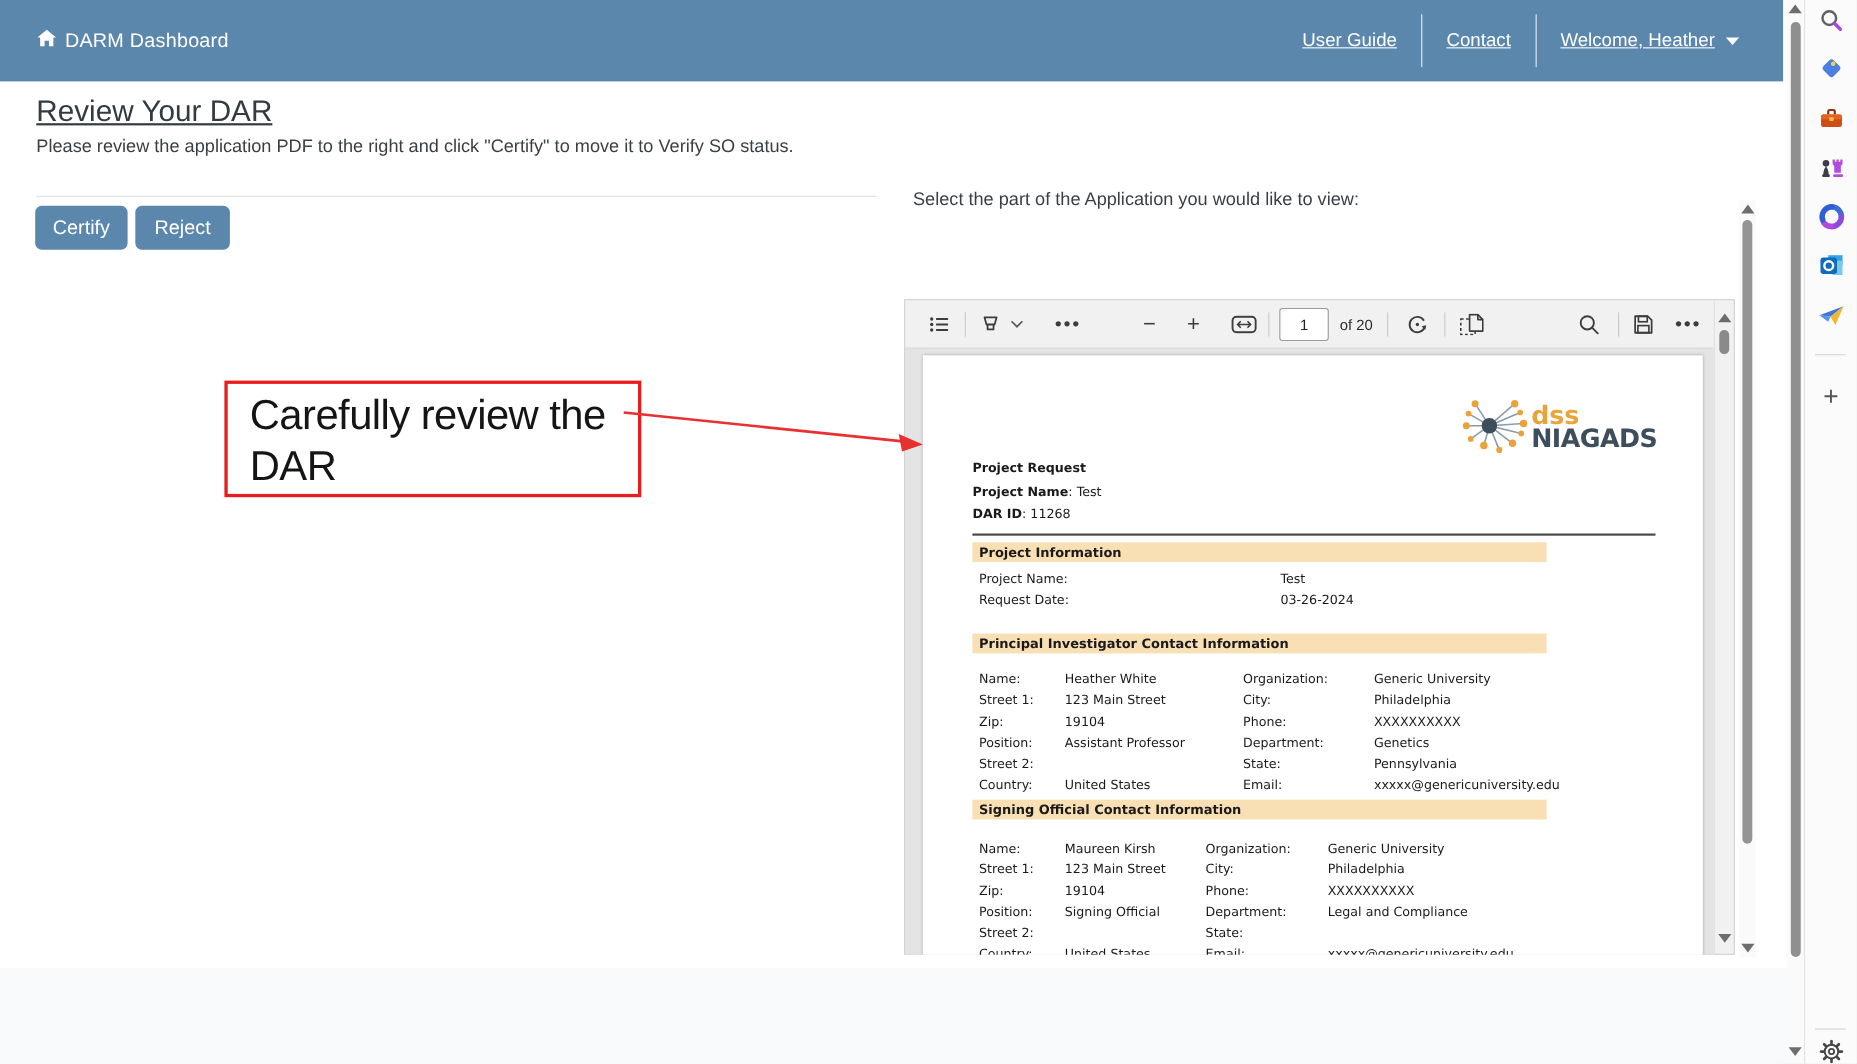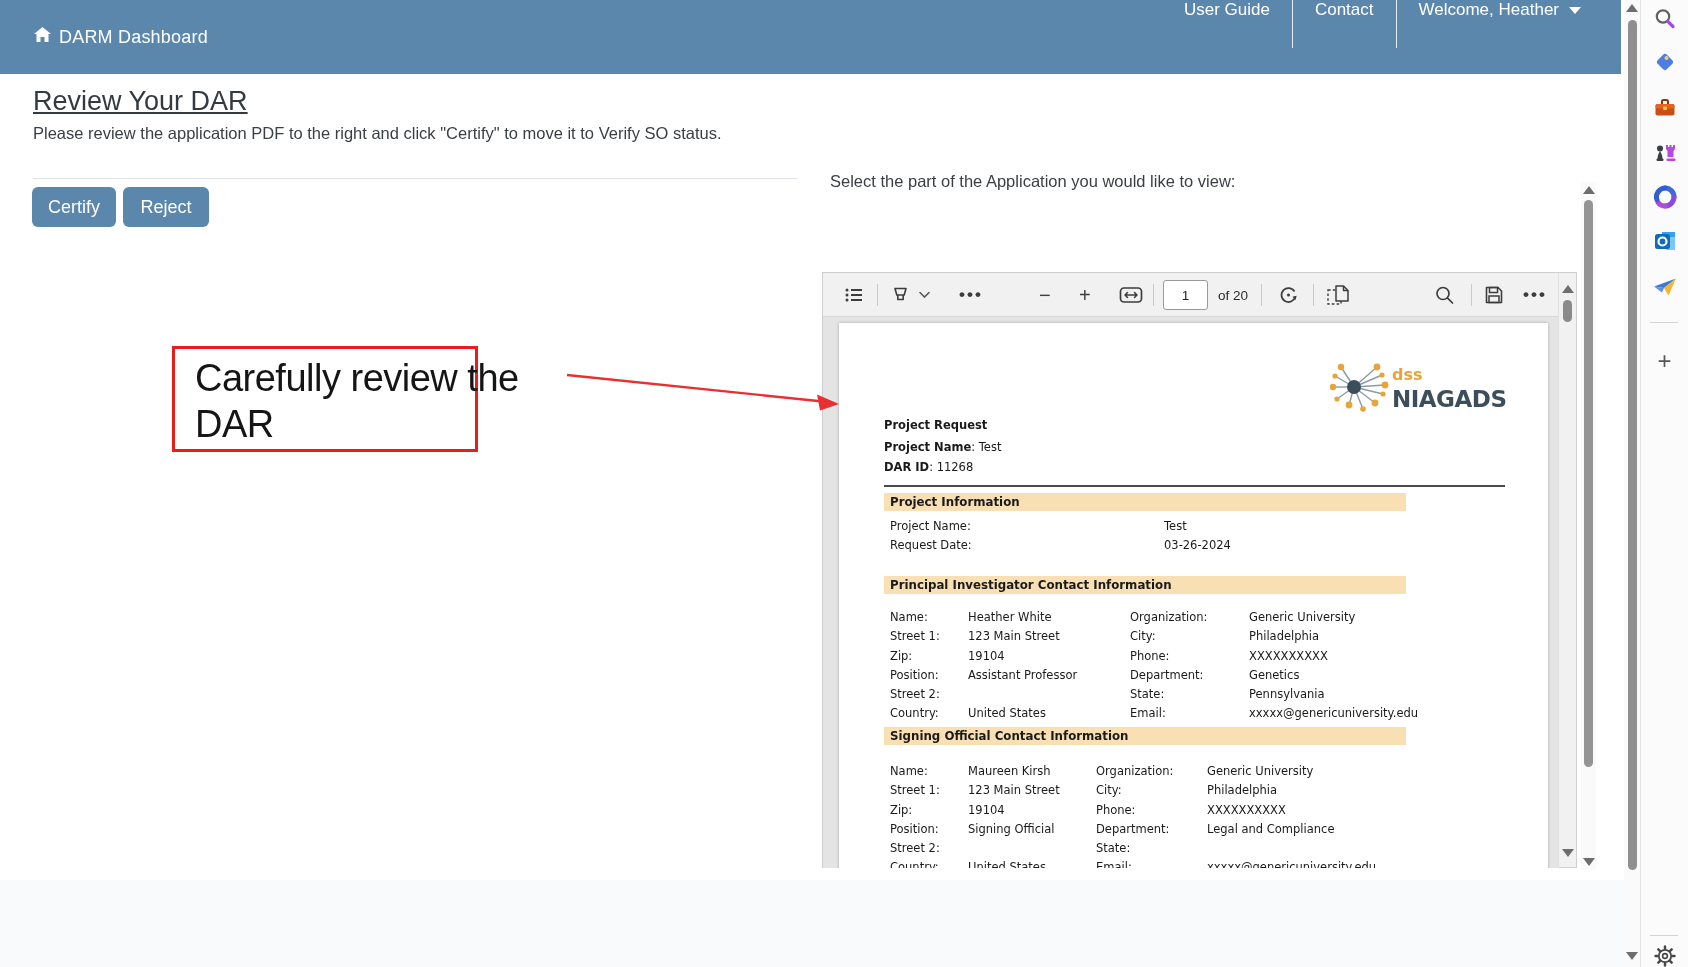--- a/index.html
+++ b/index.html
@@ -8,21 +8,21 @@
   .screen { position:relative; width:1688px; height:967px; background:#fff; overflow:hidden; }
 
   
   .app { position:absolute; left:0; top:0; width:1624px; height:967px; background:#fff; }
   .app-bottom { position:absolute; left:0; top:880px; width:1624px; height:87px; background:#f9fafb; }
 
   
   .hdr { position:absolute; left:0; top:0; width:1621px; height:74px; background:#5b87ad; color:#fff; }
   .brand { position:absolute; left:34px; top:0; height:74px; display:flex; align-items:center; gap:8px;
            font-size:18px; font-weight:500; letter-spacing:.2px; cursor:pointer; }
-  .hnav { position:absolute; right:26px; top:0; height:74px; display:flex; align-items:flex-start; }
+  .hnav { position:absolute; right:26px; top:0; height:74px; display:flex; align-items:center;text-decoration:underline; }
   .hnav .navlink { font-size:17px; padding:0 22px; cursor:pointer; white-space:nowrap; }
   .navsep { width:1px; height:48px; background:rgba(255,255,255,.85); }
   .usermenu { display:flex; align-items:center; gap:10px; padding:0 14px 0 22px; cursor:pointer; font-size:17px; }
   .caret { width:0; height:0; border-left:6px solid transparent; border-right:6px solid transparent; border-top:7px solid #fff; }
 
   
   .pg-title { position:absolute; left:33px; top:86px; font-size:27px; font-weight:500; color:#333a40;text-decoration:underline; }
   .pg-desc  { position:absolute; left:33px; top:124px; font-size:16.5px; color:#3a3f44; }
   .lrule { position:absolute; left:33px; top:178px; width:764px; height:1px; background:#dee2e6; }
   .btn { position:absolute; top:187px; height:40px; border:none; border-radius:6px; background:#5b87ad;
@@ -68,38 +68,38 @@
   .rows { position:absolute; left:0; width:709px; }
   .crow { position:relative; height:19.3px; font-size:11.5px; }
   .crow span { position:absolute; top:2px; white-space:nowrap; }
   .c0 { left:var(--l1); } .c1 { left:var(--v1); } .c2 { left:var(--l2); } .c3 { left:var(--v2); }
   .proj-rows { --l1:51px; --v1:325px; }
   .pi-rows   { --l1:51px; --v1:129px; --l2:291px; --v2:410px; }
   .so-rows   { --l1:51px; --v1:129px; --l2:257px; --v2:368px; }
 
   
   .logo { position:absolute; left:486px; top:36px; width:180px; height:58px; }
-  .logo-dss { position:absolute; left:67px; top:8px; font-size:16px; font-weight:bold; color:#e8a33b; line-height:1; }
+  .logo-dss { position:absolute; left:67px; top:8px; font-size:23px; font-weight:bold; color:#e8a33b; line-height:1; }
   .logo-niagads { position:absolute; left:67px; top:29px; font-size:23px; font-weight:bold; color:#3c4e5c; line-height:1; letter-spacing:-.5px; }
 
   
   .wid-sb { position:absolute; left:1581px; top:182px; width:15px; height:688px; background:#fafafa; }
 
   
   .main-sb { position:absolute; left:1624px; top:0; width:16px; height:967px; background:#fafafa; }
 
   
   .esb { position:absolute; left:1640px; top:0; width:48px; height:967px; background:#fbfbfb; border-left:1px solid #e3e3e3; }
   .esb-item { position:absolute; left:50%; transform:translate(-50%,-50%); width:30px; height:30px;
               display:flex; align-items:center; justify-content:center; cursor:pointer; border-radius:6px; }
   .esb-div { position:absolute; left:9px; width:28px; height:1px; background:#d4d4d4; }
   .plus-glyph { font-size:24px; color:#565656; font-weight:300; line-height:1; }
 
   
-  .callout { position:absolute; left:172px; top:346px; width:306px; height:106px; border:3px solid #e81e1e;
+  .callout { position:absolute; left:204px; top:346px; width:379px; height:106px; border:3px solid #e81e1e;
              background:transparent; padding:6px 10px 0 20px; }
   .callout-text { font-size:38px; line-height:1.22; color:#151515; letter-spacing:-.5px; width:330px; }
   .arrow-svg { position:absolute; left:559px; top:364px; pointer-events:none; }
 </style>
 </head>
 <body>
 
 <div class="screen">
   <div class="app">
     <div class="app-bottom"></div>

